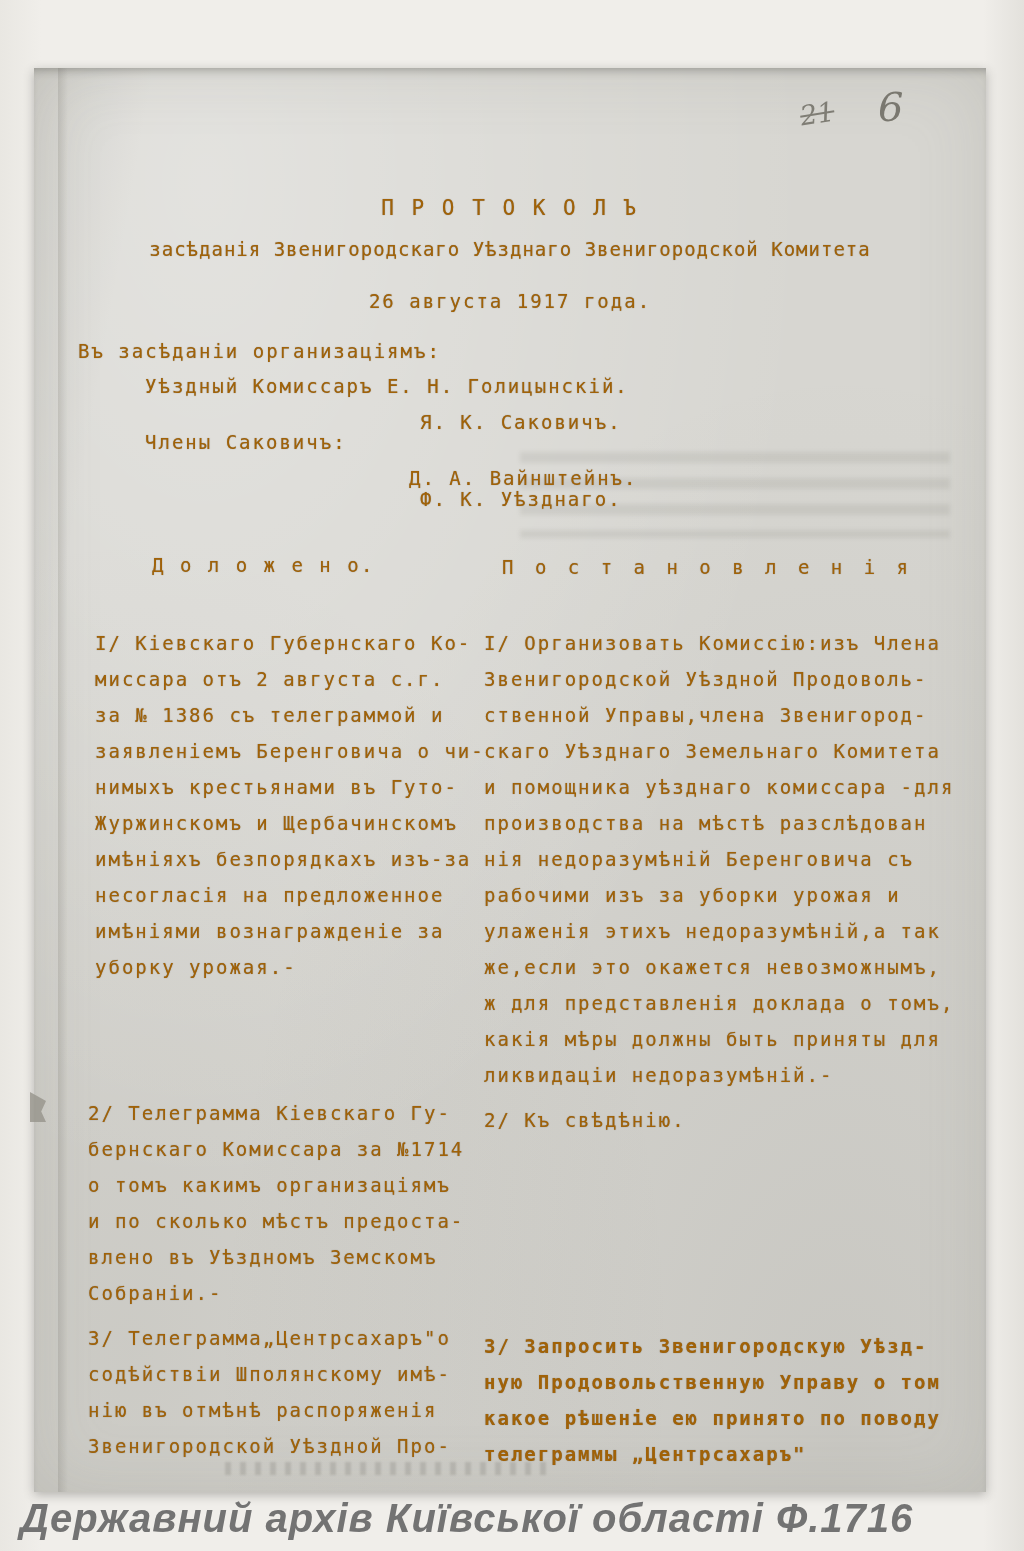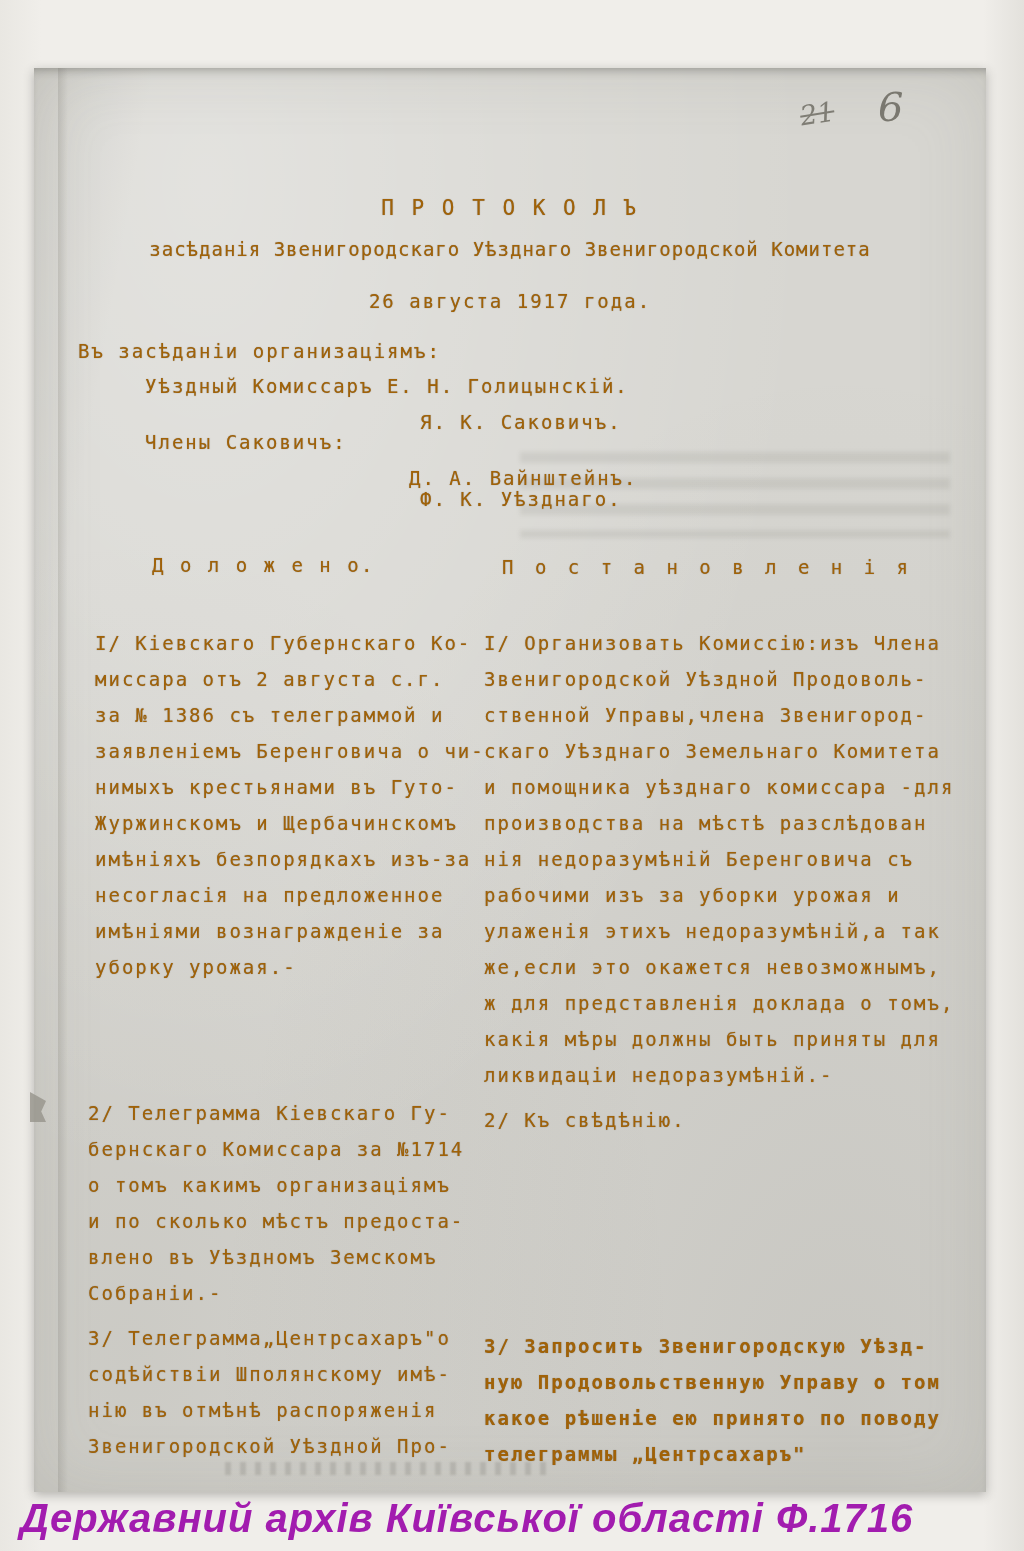--- a/index.html
+++ b/index.html
@@ -121,21 +121,21 @@
   
   .archive-caption {
     position: absolute;
     left: 20px; top: 1496px;
     width: 990px;
     font-family: "Liberation Sans", sans-serif;
     font-weight: bold;
     font-style: italic;
     font-size: 40px;
     letter-spacing: 1px;
-    color: #a21caf;
+    color: #737373;
     white-space: nowrap;
   }
 </style>
 </head>
 <body>
 
 <div class="paper"></div>
 <div class="fold-left"></div>
 <div class="tear"></div>
 <div class="ghost-text"></div>

